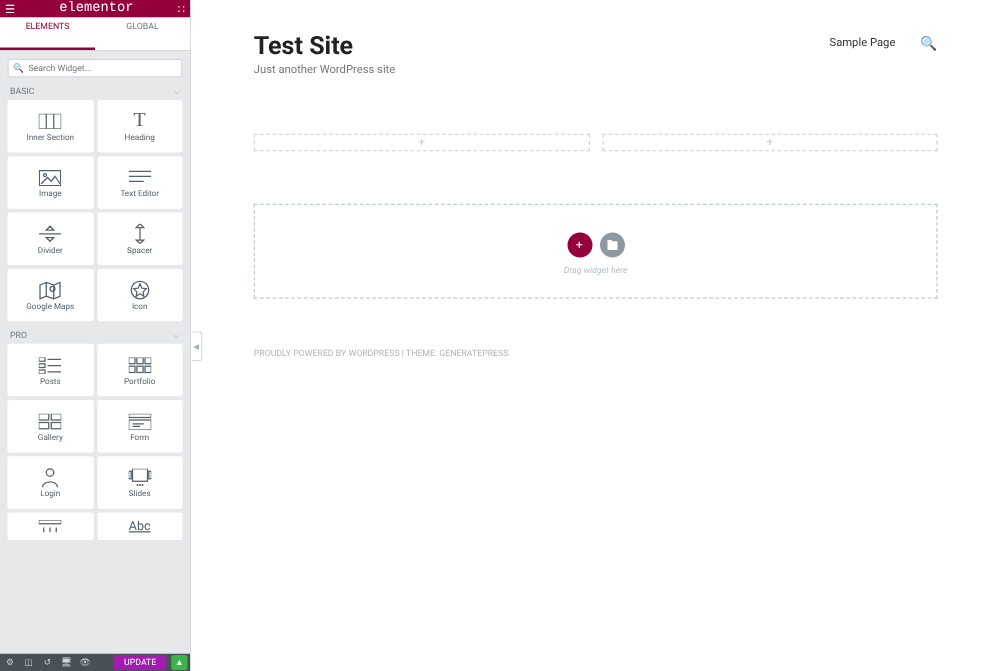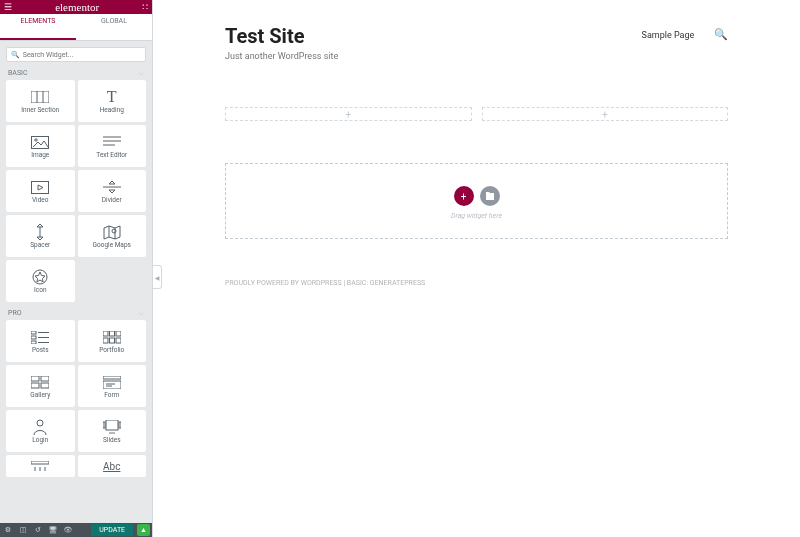--- a/index.html
+++ b/index.html
@@ -1,43 +1,43 @@
 <!DOCTYPE html>
 <html><head>
 <meta charset="utf-8">
 <style>
 *{margin:0;padding:0;box-sizing:border-box;font-family:Roboto,Arial,sans-serif}
 body{width:800px;height:537px;overflow:hidden;background:#fff;display:flex;flex-direction:column}
 .app{display:flex;flex:1;overflow:hidden}
 .sidebar{width:153px;background:#e6e8ea;display:flex;flex-direction:column;border-right:1px solid #d5d8dc}
 .topbar{height:14px;background:#93003c;display:flex;align-items:center;justify-content:space-between;padding:0 4px}
 .topbar .hamb,.topbar .grid{color:#fff;font-size:9px;cursor:pointer}
-.brand{color:#fff;font-family:Liberation Serif, serif;font-size:11px}
+.brand{color:#fff;font-family:Liberation Mono, monospace;font-size:11px}
 .tabs{display:flex;height:27px;background:#fff;border-bottom:1px solid #d5d8dc}
 .tab{flex:1;text-align:center;font-size:7px;color:#6d7882;line-height:15px;cursor:pointer}
 .tab.active{color:#93003c;border-bottom:2px solid #93003c}
 .search{margin:6px 6px 4px;background:#fff;border:1px solid #d5d8dc;border-radius:2px;display:flex;align-items:center;padding:2px 4px;height:15px}
 .search .sicon{color:#a4afb7;font-size:7px;margin-right:3px}
 .search input{border:none;outline:none;font-size:7px;width:100%;color:#6d7882}
 .section-head{display:flex;justify-content:space-between;align-items:center;padding:3px 8px;font-size:7px;color:#6d7882;cursor:pointer}
 .chev{font-size:7px;color:#a4afb7}
 .widgets{display:grid;grid-template-columns:1fr 1fr;gap:3px;padding:0 6px 4px}
 .widget{background:#fff;border:1px solid #fff;height:42px;display:flex;flex-direction:column;align-items:center;justify-content:center;cursor:grab;border-radius:2px}
 .widget .wicon{color:#556068;font-size:15px;height:18px;display:flex;align-items:center;justify-content:center}
 .widget .wlabel{font-size:6.5px;color:#556068;margin-top:0}
 .panel-scroll{flex:1;overflow-y:auto}
 .panel-scroll::-webkit-scrollbar{width:6px}
 .panel-scroll::-webkit-scrollbar-thumb{background:#c2cbd2;border-radius:3px}
 .bottombar{height:14px;background:#495157;display:flex;align-items:center;padding:0 2px;gap:3px}
 .bicon{color:#cfd6db;font-size:7px;width:12px;text-align:center;cursor:pointer}
-.update{background:#0f766e;color:#fff;font-size:7px;padding:2px 8px;border-radius:2px;cursor:pointer;margin-left:auto}
+.update{background:#a21caf;color:#fff;font-size:7px;padding:2px 8px;border-radius:2px;cursor:pointer;margin-left:auto}
 .upcaret{background:#39b54a;color:#fff;font-size:7px;padding:2px 3px;border-radius:2px;cursor:pointer;margin-left:1px}
 .canvas{flex:1;background:#fff;overflow-y:auto;position:relative}
 .collapse-handle{position:absolute;left:153px;top:265px;width:9px;height:24px;background:#fff;border:1px solid #d5d8dc;border-left:none;display:flex;align-items:center;justify-content:center;border-radius:0 3px 3px 0;cursor:pointer;font-size:6px;color:#a4afb7;z-index:5}
-.site{padding:24px 72px 10px}
+.site{padding:24px 50px 10px}
 .site-head{display:flex;justify-content:space-between;align-items:flex-start}
 .titles h1{font-size:20px;font-weight:700;color:#222}
 .titles p{font-size:9px;color:#777;margin-top:3px}
 .navright{display:flex;align-items:center;gap:20px;margin-top:4px}
 .navlink{font-size:9px;color:#333;cursor:pointer}
 .searchico{font-size:11px;color:#333;cursor:pointer}
 .cols{display:flex;gap:10px;margin-top:46px}
 .col{flex:1;border:1px dashed #d5d8dc;height:14px;display:flex;align-items:center;justify-content:center;cursor:pointer}
 .col .plus{color:#c2cbd2;font-size:10px}
 .dropzone{margin-top:42px;border:1px dashed #c2cbd2;padding:22px 0 18px;display:flex;flex-direction:column;align-items:center}
@@ -103,29 +103,20 @@
               <svg width="18" height="12">
                 <line x1="0" y1="1" x2="18" y2="1" stroke="#556068"></line>
                 <line x1="0" y1="5" x2="18" y2="5" stroke="#556068"></line>
                 <line x1="0" y1="9" x2="12" y2="9" stroke="#556068"></line>
               </svg>
             </span>
             <span class="wlabel">Text Editor</span>
           </div>
         <div class="widget">
             <span class="wicon">
-              <svg width="18" height="13">
-                <rect x="0.5" y="0.5" width="17" height="12" fill="none" stroke="#556068"></rect>
-                <path d="M7 4 L12 6.5 L7 9 Z" fill="none" stroke="#556068"></path>
-              </svg>
-            </span>
-            <span class="wlabel">Video</span>
-          </div>
-        <div class="widget">
-            <span class="wicon">
               <svg width="18" height="14">
                 <path d="M9 1 L6 4 L12 4 Z" fill="none" stroke="#556068"></path>
                 <line x1="0" y1="7" x2="18" y2="7" stroke="#556068"></line>
                 <path d="M9 13 L6 10 L12 10 Z" fill="none" stroke="#556068"></path>
               </svg>
             </span>
             <span class="wlabel">Divider</span>
           </div>
         <div class="widget">
             <span class="wicon">
@@ -289,18 +280,18 @@
           <div class="circlebtn tpl">
               <svg width="10" height="10">
                 <path d="M1 1 L4 1 L5 2 L9 2 L9 9 L1 9 Z" fill="#fff"></path>
               </svg>
             </div>
         </div>
         <div class="draghint">Drag widget here</div>
       </div>
 
       <div class="footer">
-        <span>PROUDLY POWERED BY WORDPRESS</span><span> | BASIC: </span><span>GENERATEPRESS</span>
+        <span>PROUDLY POWERED BY WORDPRESS</span><span> | THEME: </span><span>GENERATEPRESS</span>
       </div>
     </div>
   </div>
 </div>
 <div class="collapse-handle">◀</div>
 
 </body></html>

